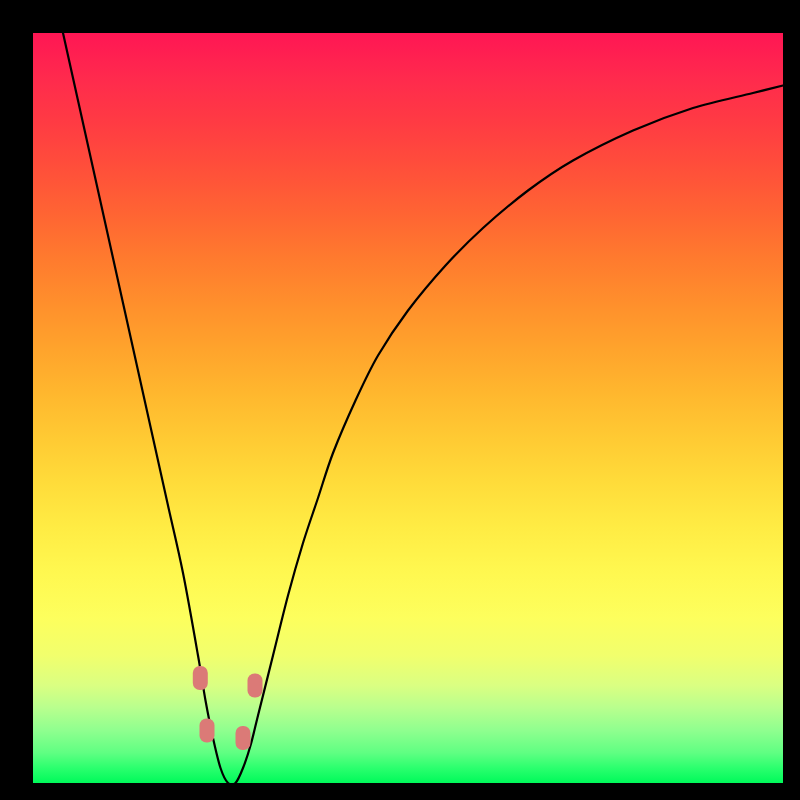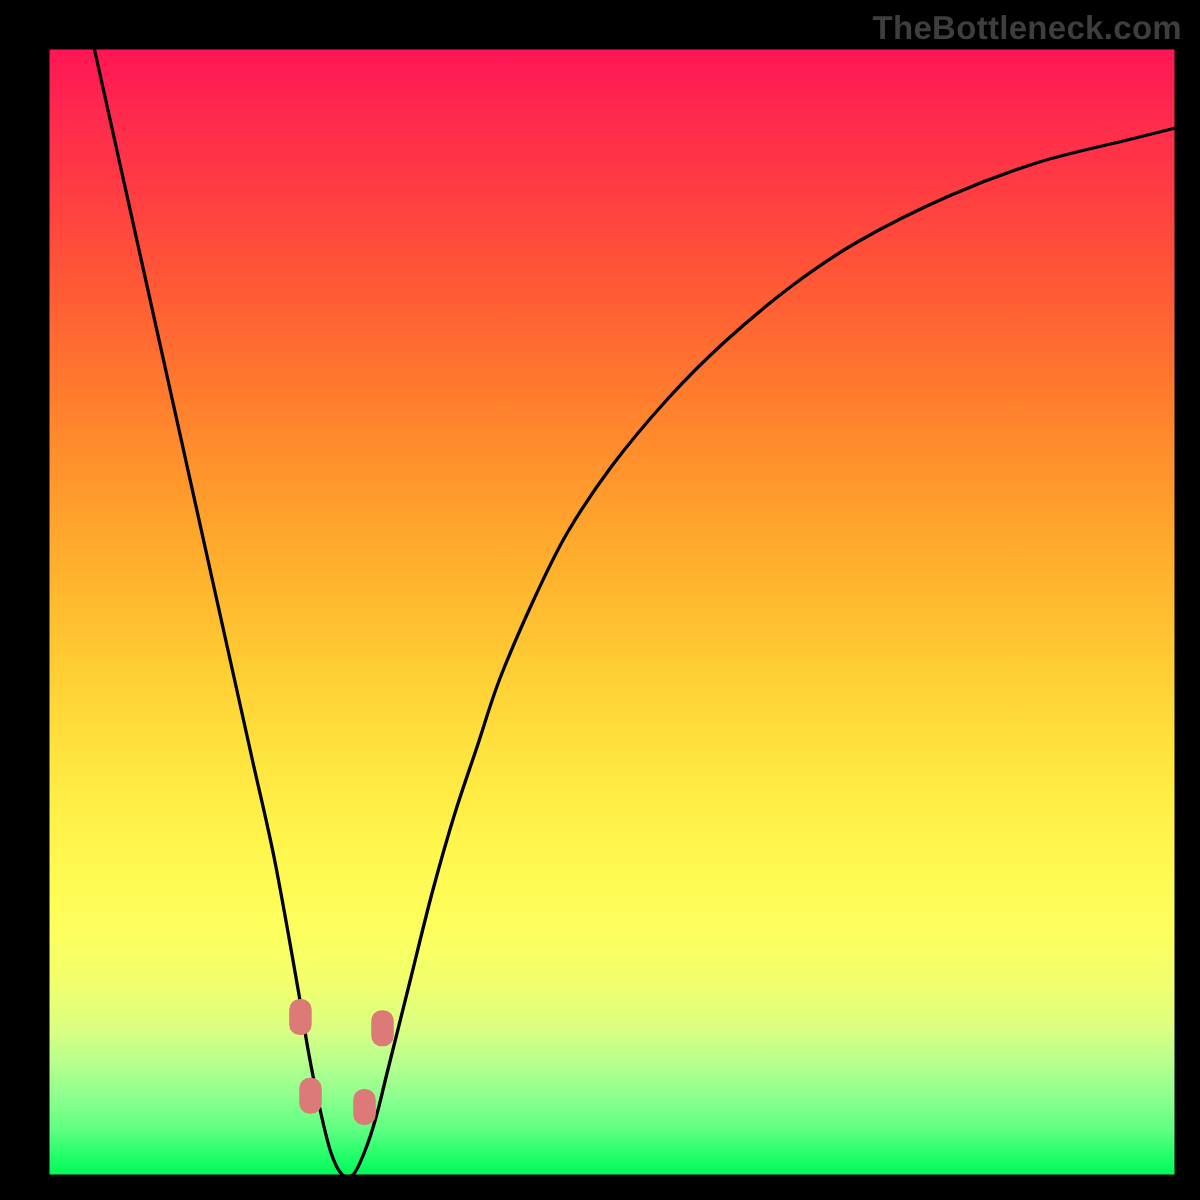--- a/index.html
+++ b/index.html
@@ -87,14 +87,13 @@
       <g id="markers">
           <rect x="159.8" y="633.0" width="15" height="24" rx="7" class="marker"></rect>
           <rect x="166.5" y="685.5" width="15" height="24" rx="7" class="marker"></rect>
           <rect x="202.5" y="693.0" width="15" height="24" rx="7" class="marker"></rect>
           <rect x="214.5" y="640.5" width="15" height="24" rx="7" class="marker"></rect>
         </g>
     </svg>
 
   </div>
 
-  <div class="watermark">TheBottleneck.com</div>
 </div>
 
 </body></html>

